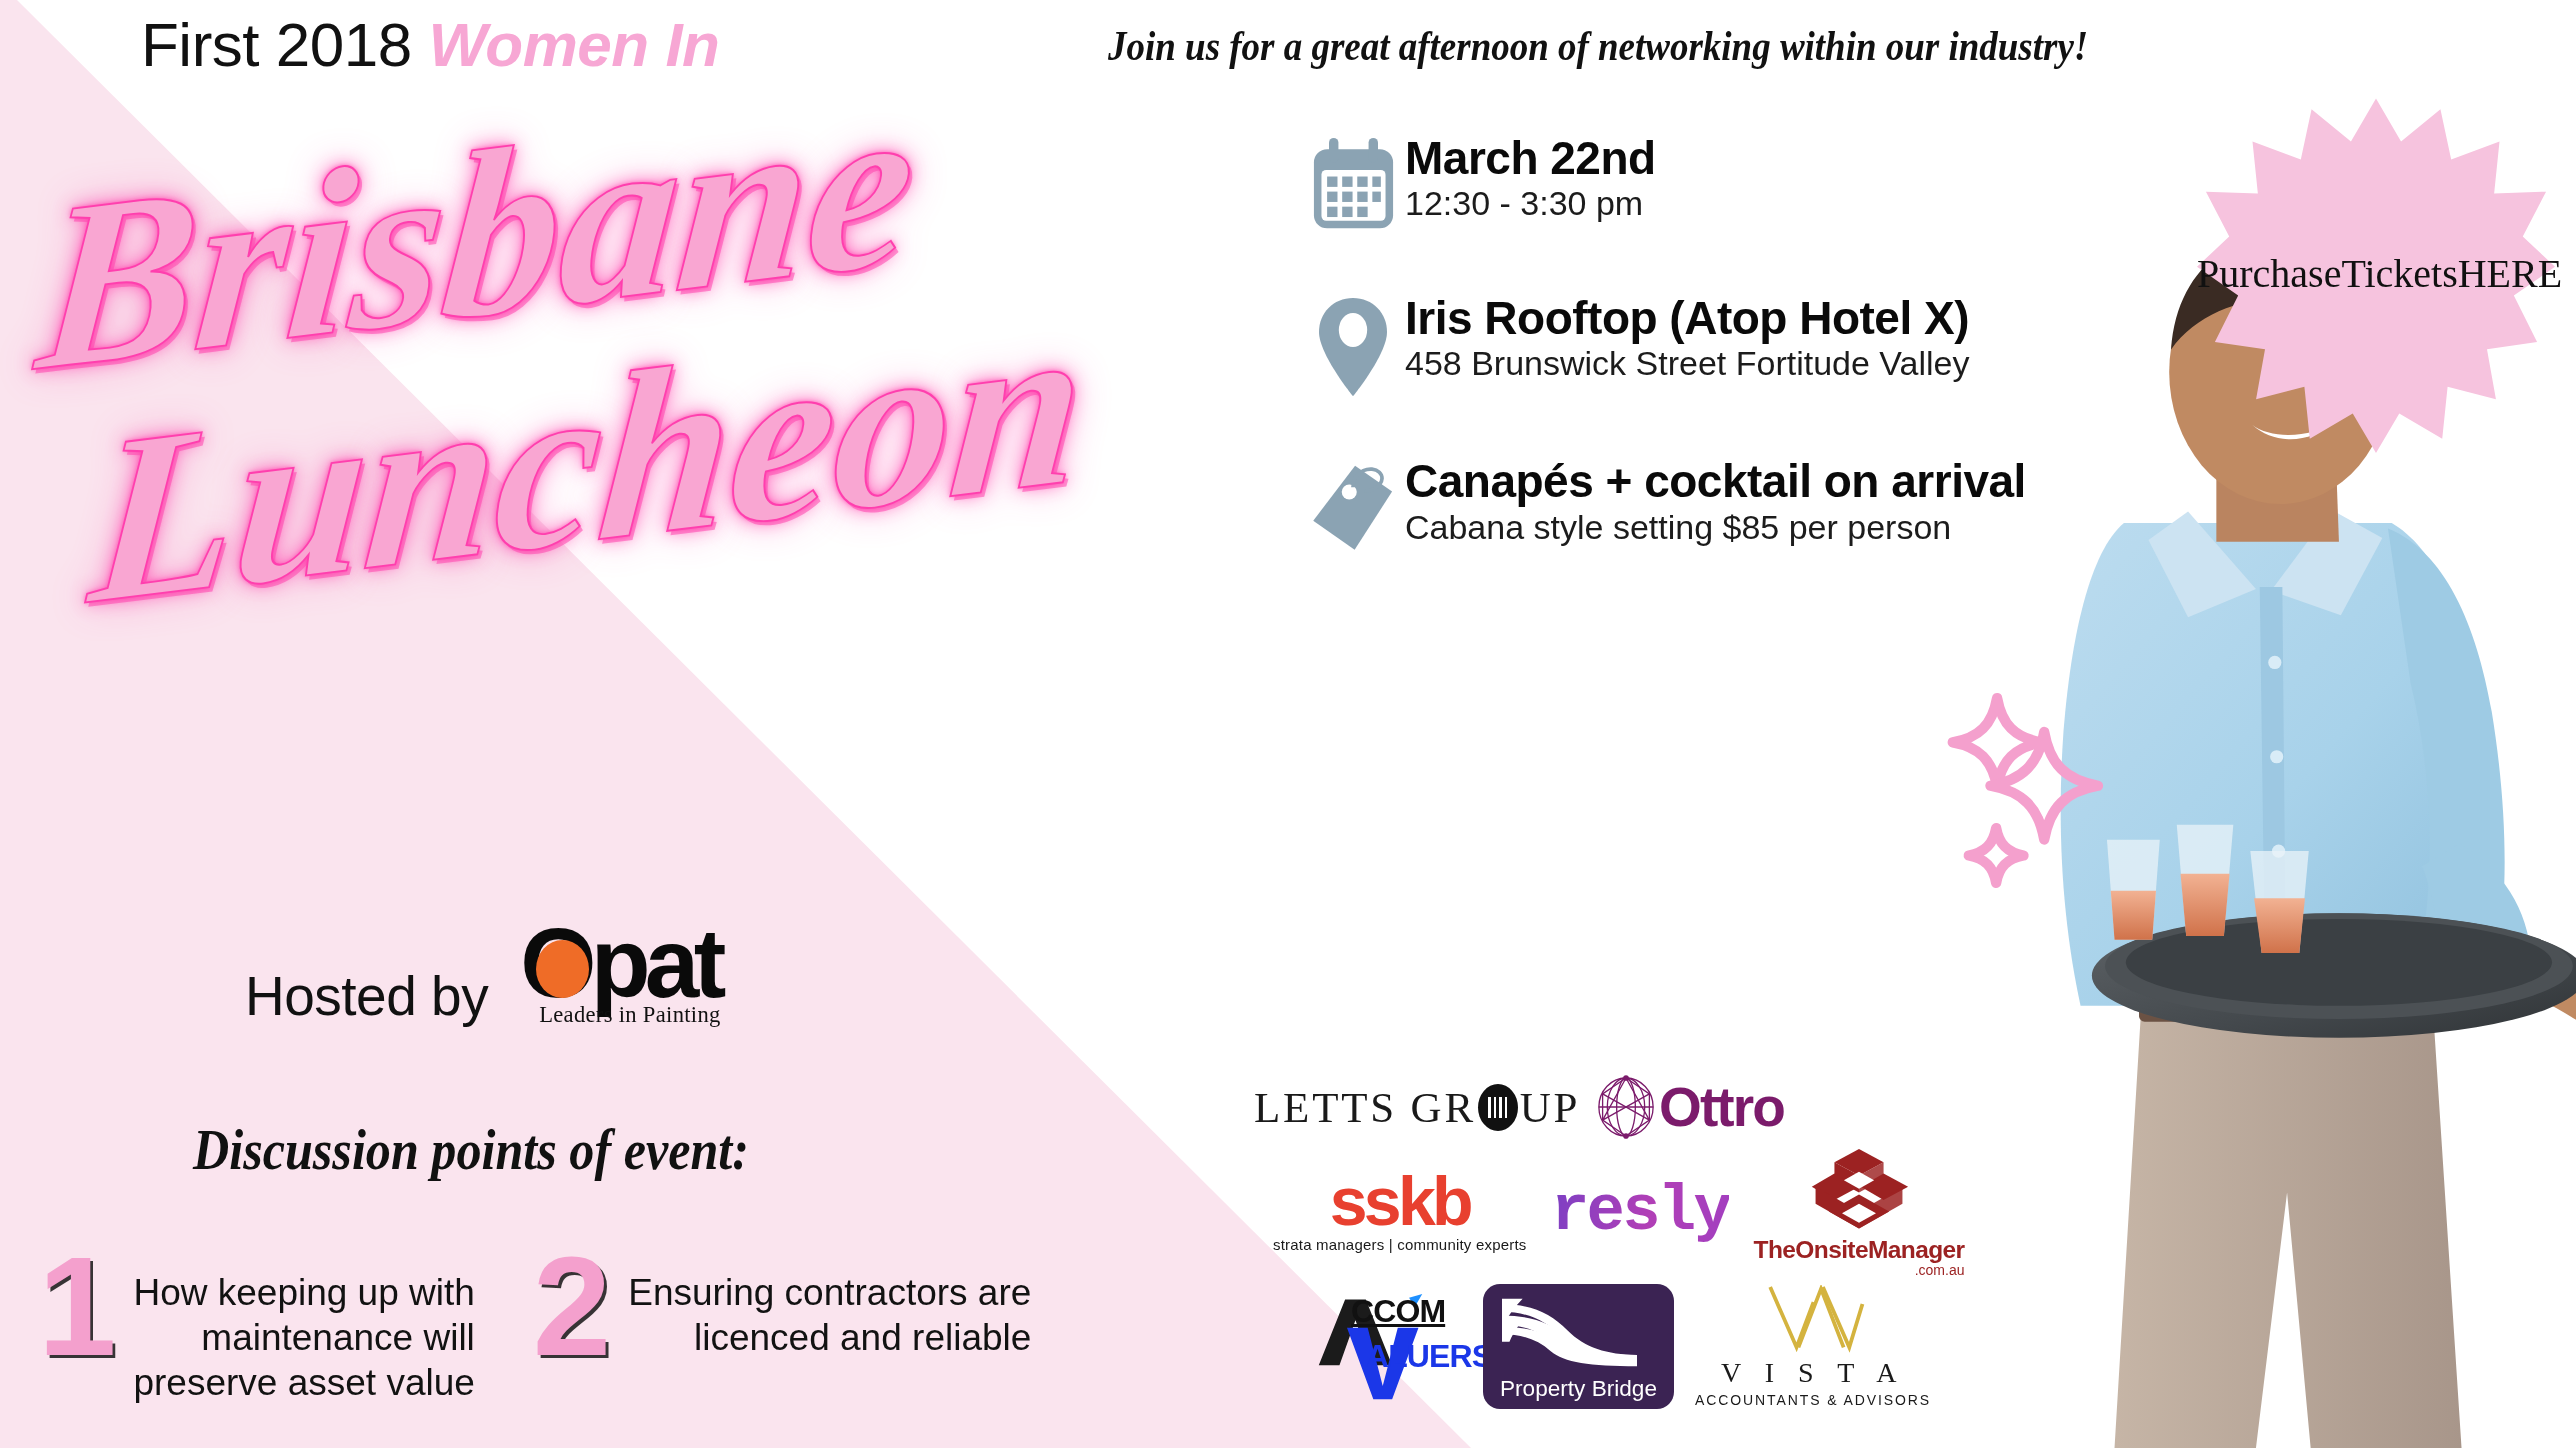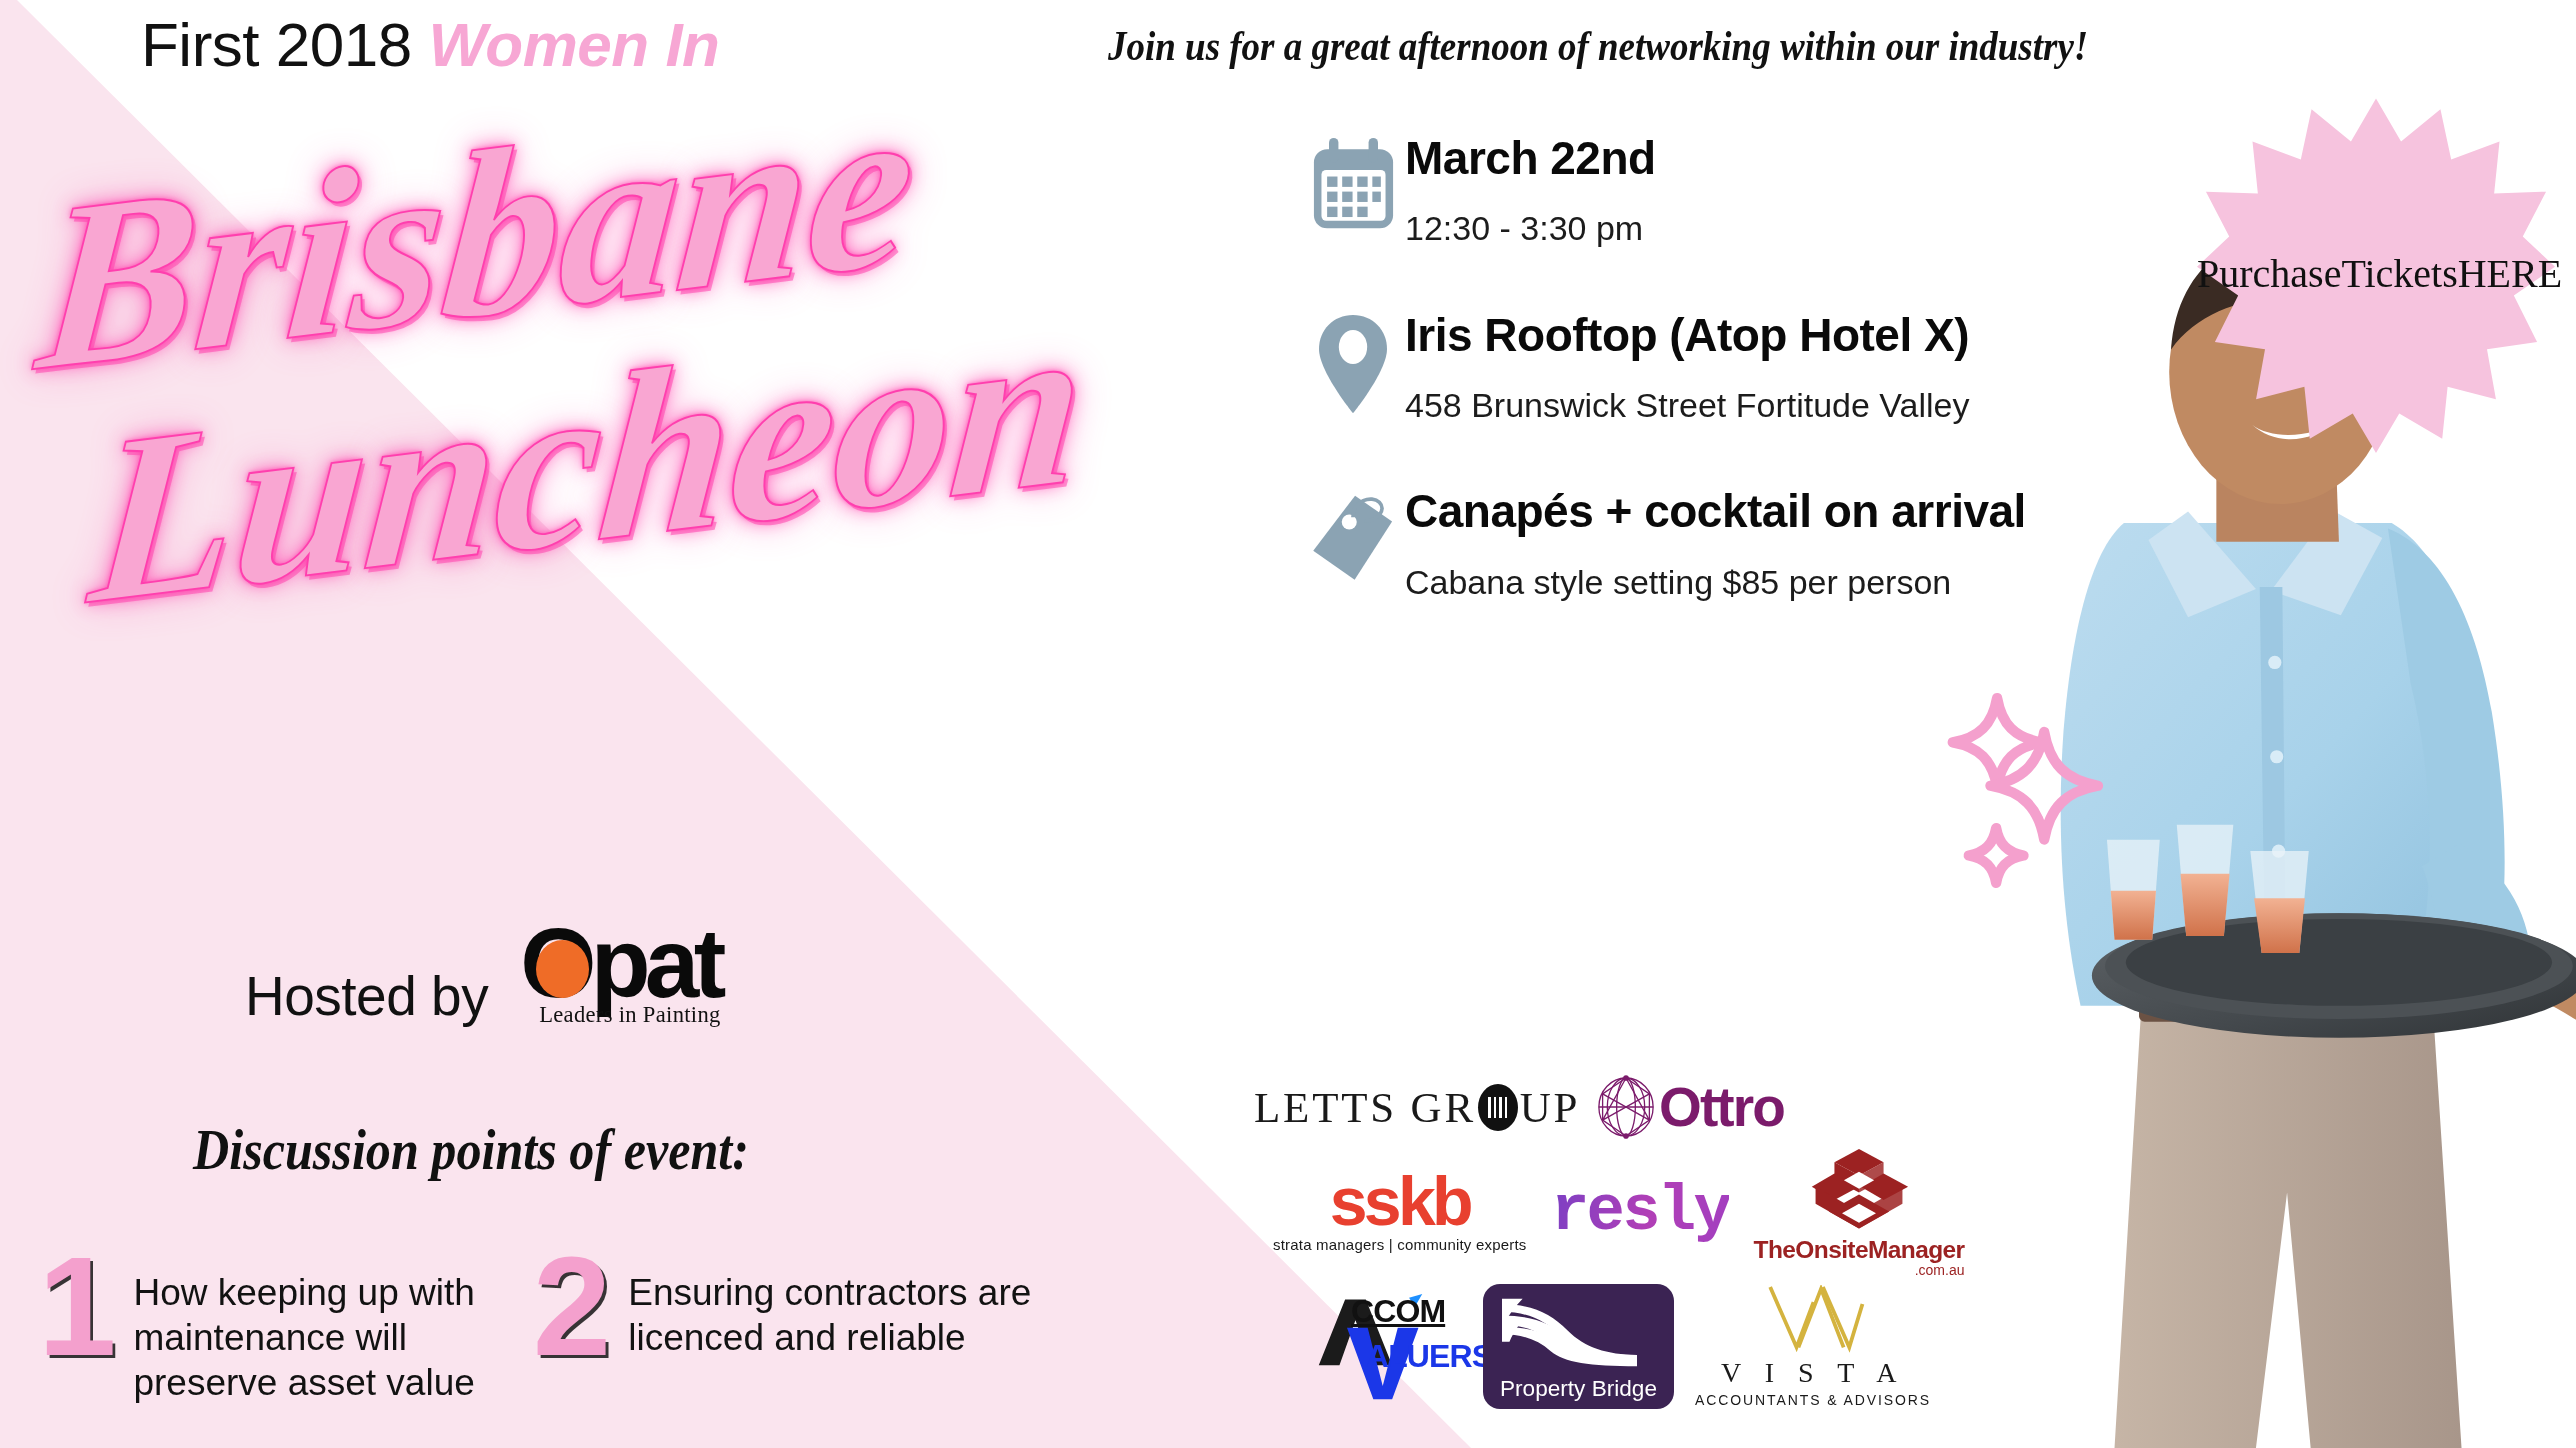--- a/index.html
+++ b/index.html
@@ -49,21 +49,21 @@
   }
   .script-brisbane{left:38px;top:99px;font-size:236px;transform:rotate(-7deg) skewX(-12deg);}
   .script-luncheon{left:90px;top:325px;font-size:236px;transform:rotate(-7deg) skewX(-12deg);}
 
   
   .details{position:absolute;left:1301px;top:132px;z-index:6;width:867px;}
   .detail-row{display:flex;align-items:flex-start;margin-bottom:58px;}
   .detail-icon{width:104px;flex:0 0 104px;display:flex;justify-content:center;padding-top:3.8px;}
   .detail-text{padding-top:1.9px;}
   .detail-title{font-size:46px;font-weight:bold;color:#0a0a0a;line-height:1.05;letter-spacing:-0.5px;white-space:nowrap;}
-  .detail-sub{font-size:34px;color:#1c1c1c;line-height:1.28;margin-top:25px;font-weight:400;}
+  .detail-sub{font-size:34px;color:#1c1c1c;line-height:1.28;margin-top:0;font-weight:400;}
 
   
   .starburst{
     position:absolute;left:2197px;top:90px;width:358px;height:368px;z-index:7;
   }
   .starburst svg{position:absolute;inset:0;}
   .starburst-text{
     position:absolute;inset:0;display:flex;flex-direction:row;
     align-items:center;
     font-family:"Liberation Serif",serif;font-size:40px;color:#111;
@@ -97,21 +97,21 @@
     font-family:"Liberation Serif",serif;font-style:italic;font-weight:bold;
     font-size:57px;color:#111;transform:scaleX(.88);transform-origin:left center;white-space:nowrap;
   }
   .disc-points{position:absolute;left:38px;top:1249px;z-index:6;display:flex;align-items:flex-start;}
   .disc-item{display:flex;align-items:flex-start;}
   .disc-num{
     font-size:141px;font-weight:bold;color:#f4a0cd;line-height:.82;
     text-shadow:2.8px 2.8px 0 rgba(20,20,20,.85);
     margin-right:17px;
   }
-  .disc-copy{font-size:37px;color:#121212;line-height:1.22;text-align:left;padding-top:21px;white-space:pre-line;}
+  .disc-copy{font-size:37px;color:#121212;line-height:1.22;text-align:right;padding-top:21px;white-space:pre-line;}
   .disc-gap{width:58px;}
 
   
   .sponsor-head{
     position:absolute;left:1160px;top:995px;z-index:6;
     font-size:53px;color:#111;letter-spacing:-0.5px;white-space:nowrap;
   }
   .sponsor-head .sp-pink{color:#f7a7d4;font-weight:bold;}
 
   .sponsors{position:absolute;left:1226px;top:1075px;width:830px;z-index:6;}

